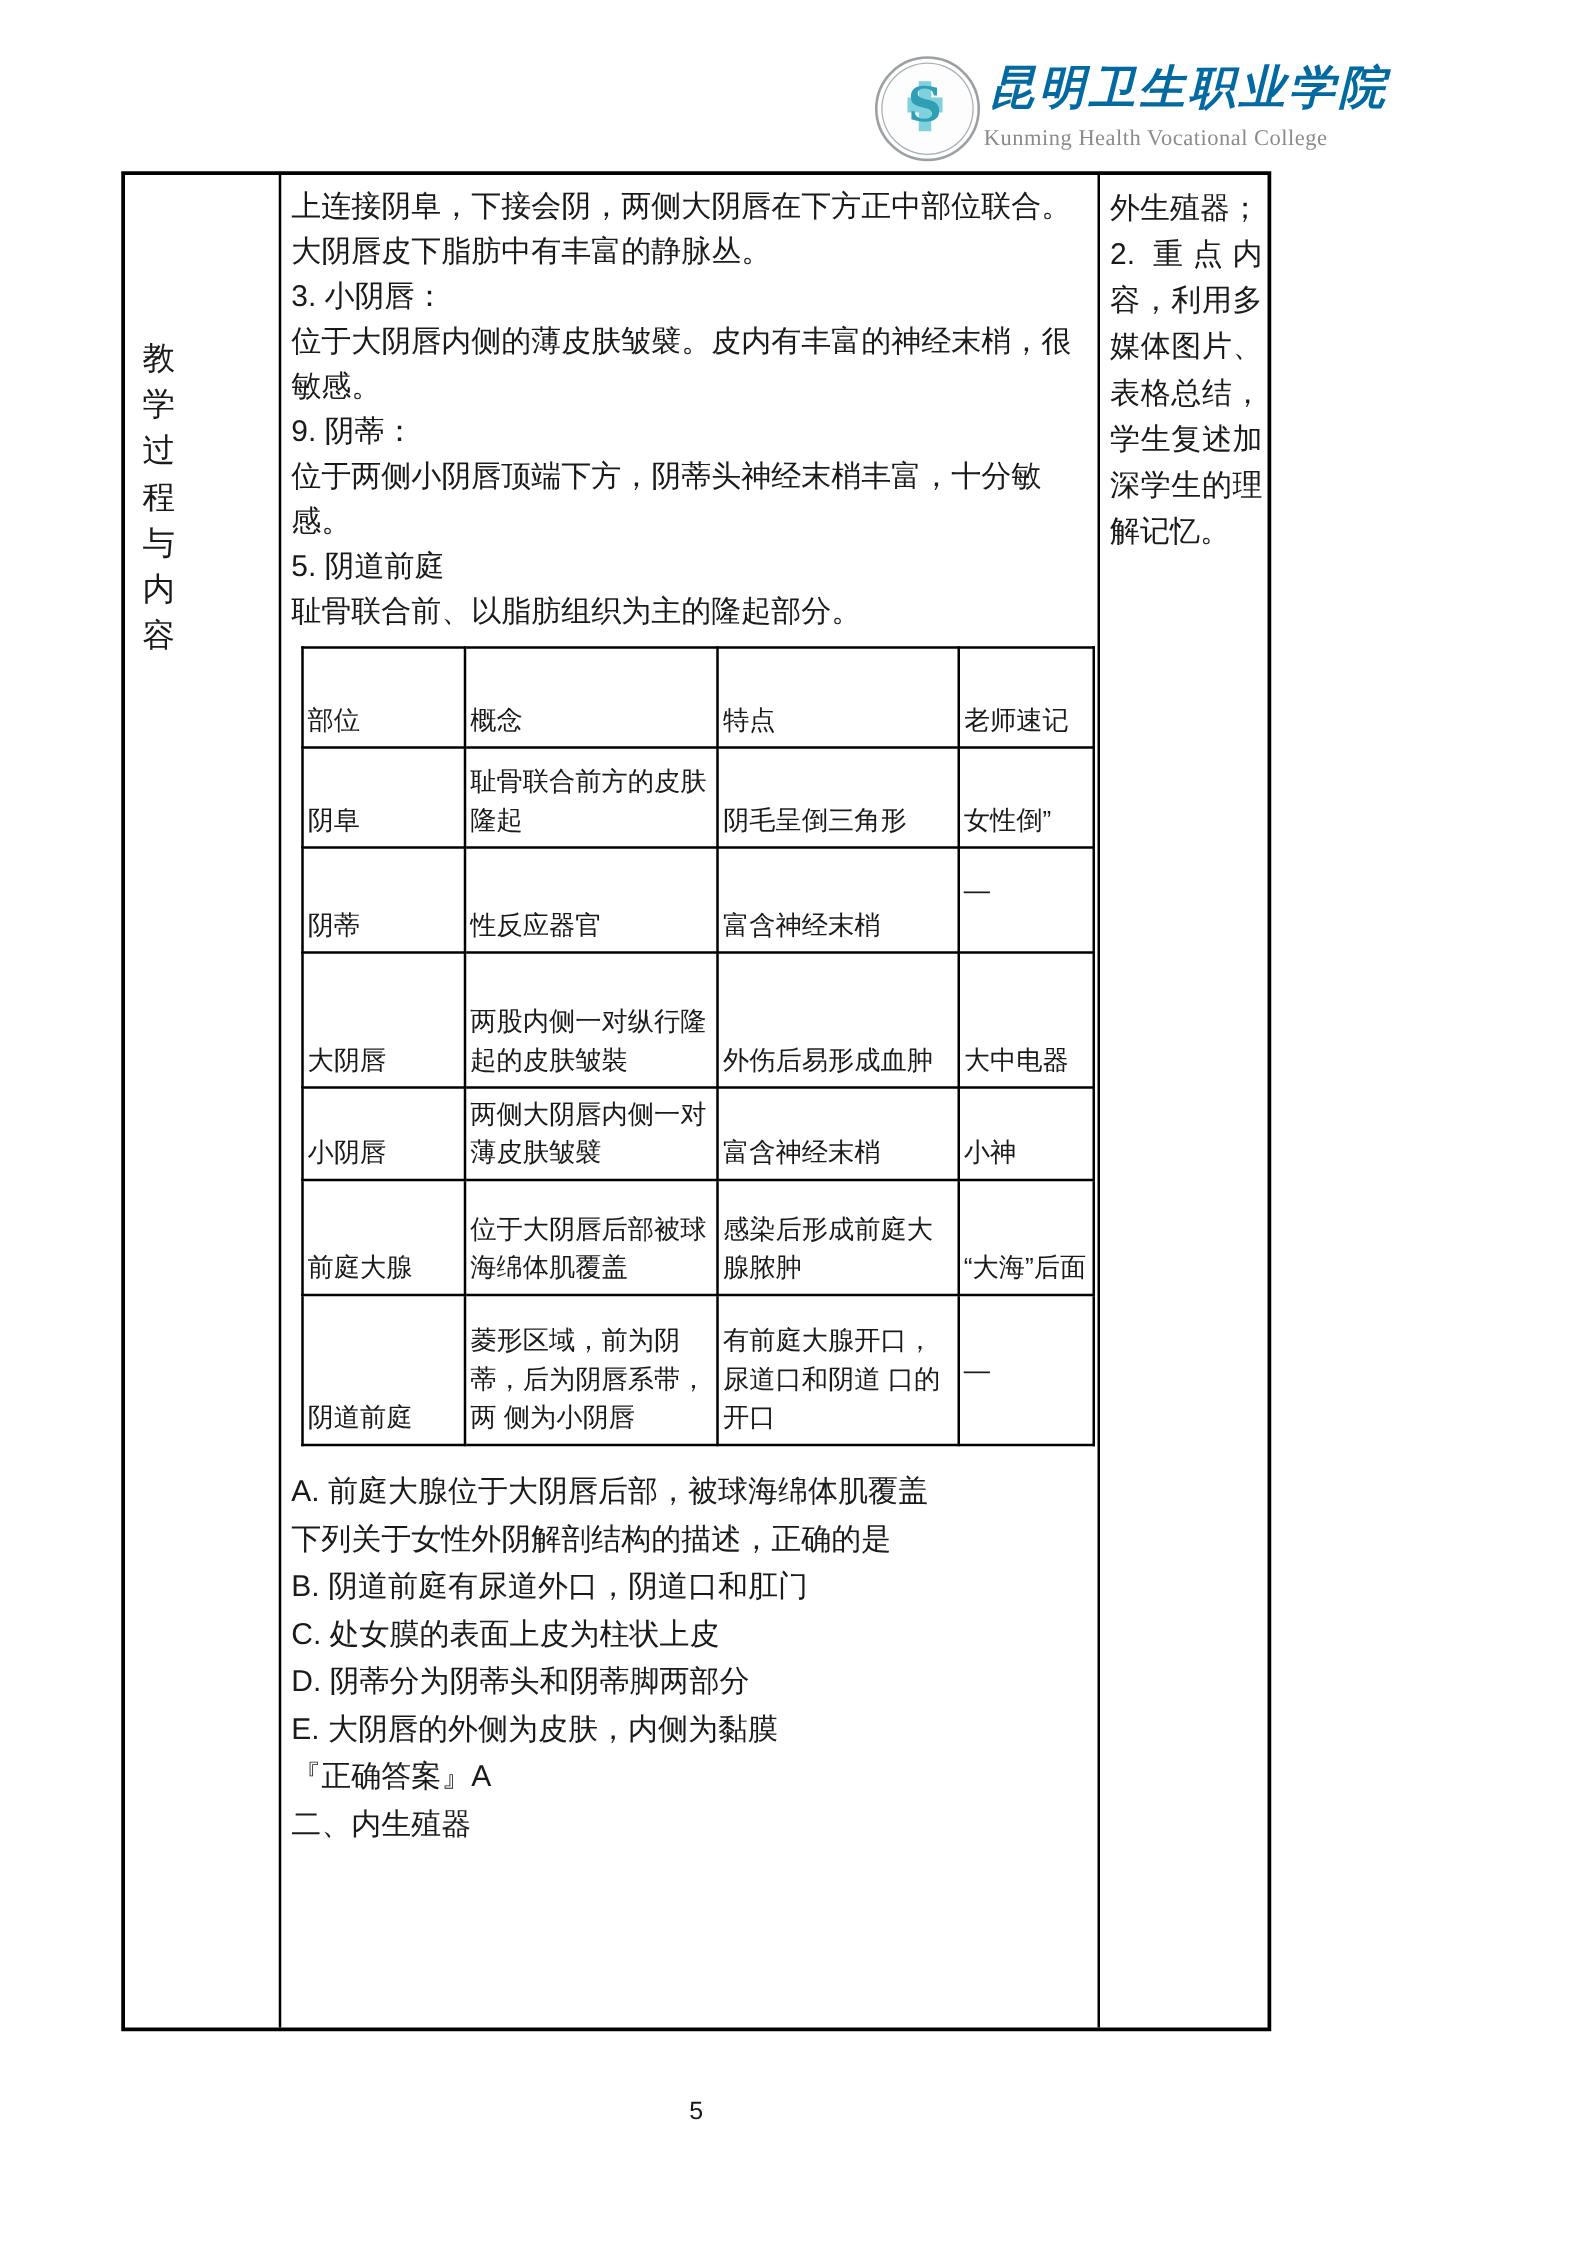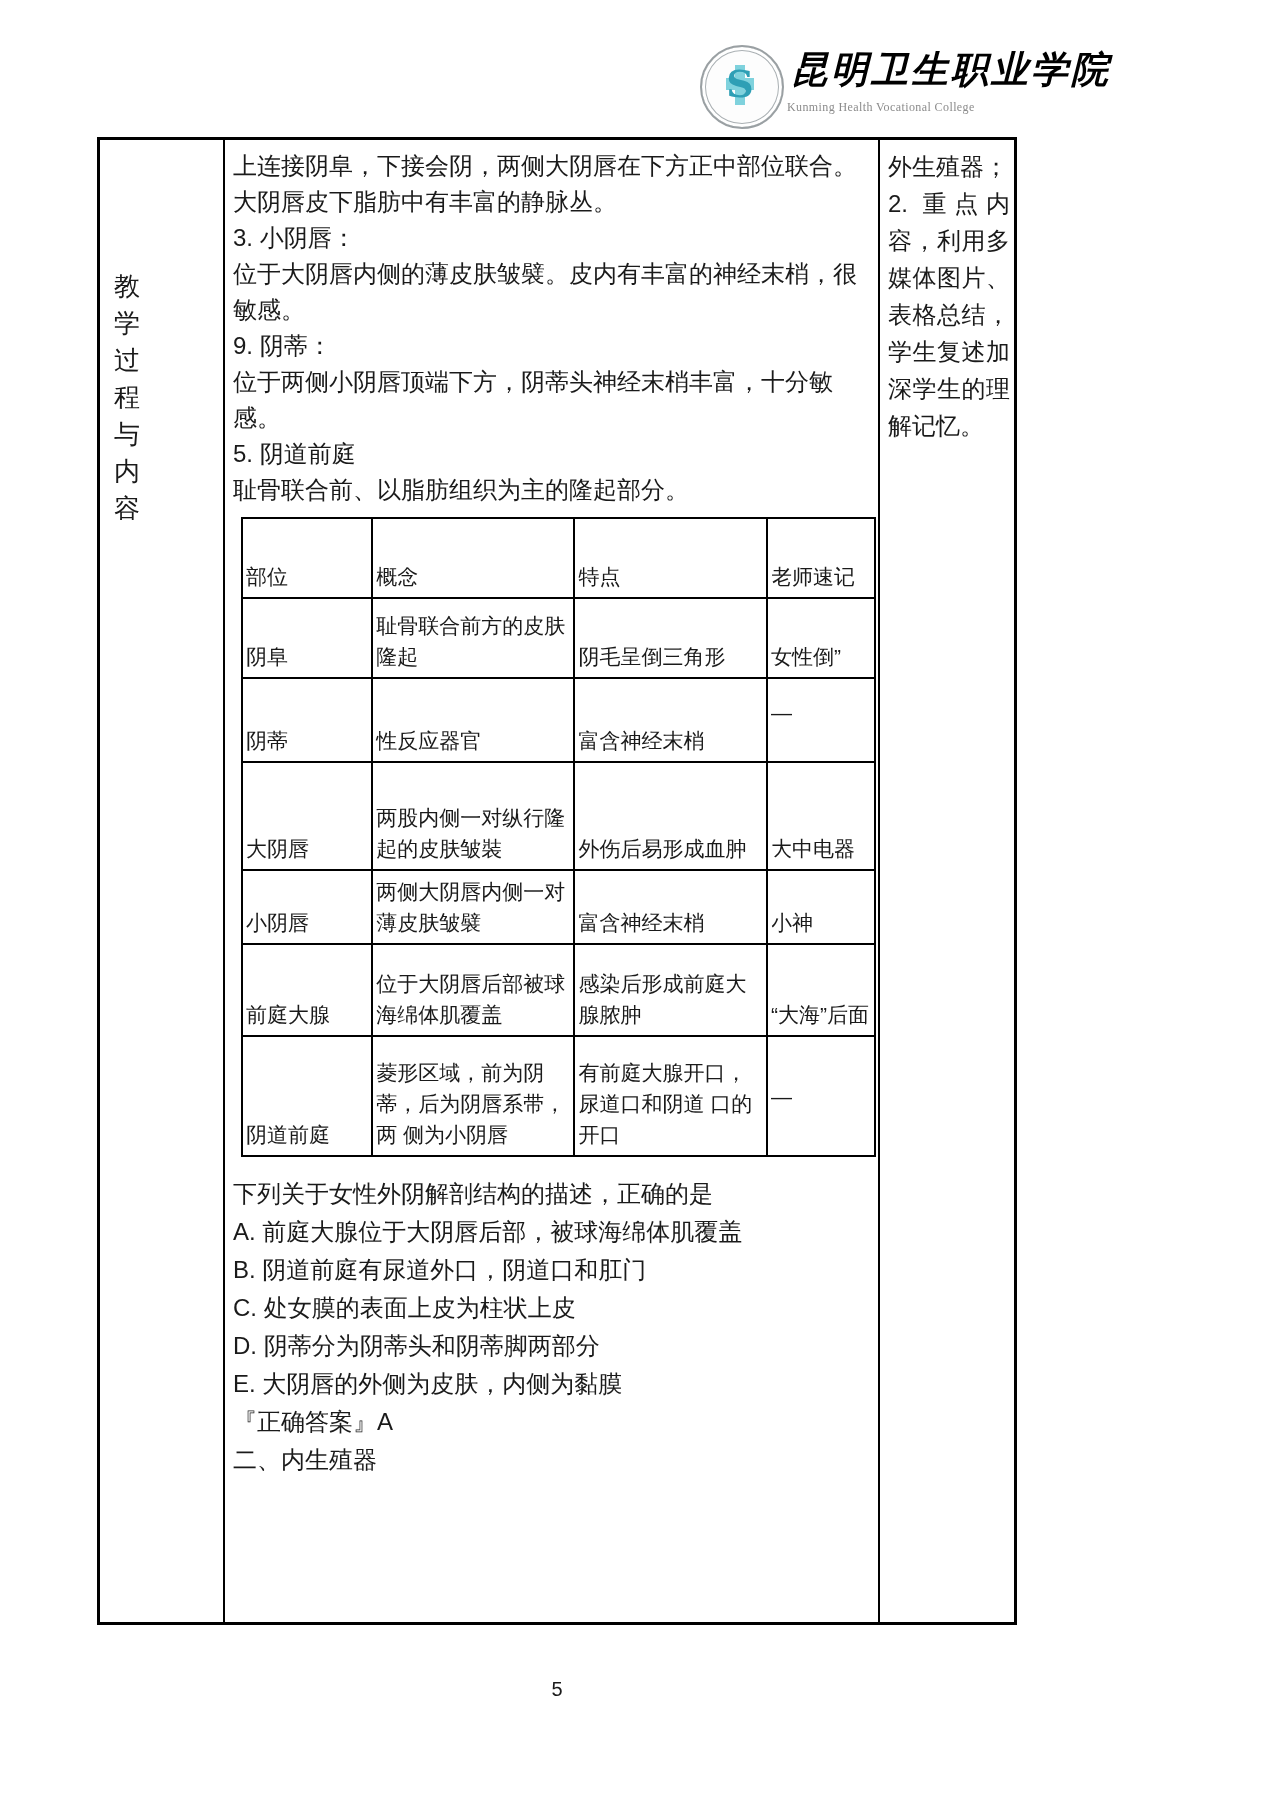--- a/index.html
+++ b/index.html
@@ -18,26 +18,26 @@
   .seal .cross{position:absolute;left:24px;top:18px;width:28px;height:40px;}
   .seal .cross::before{content:"";position:absolute;left:9px;top:0;width:10px;height:40px;background:#7fd2dd;}
   .seal .cross::after{content:"";position:absolute;left:0;top:13px;width:28px;height:12px;background:#7fd2dd;}
   .seal .dragon{
     position:absolute;left:0;top:16px;width:76px;text-align:center;
     font-family:"DejaVu Serif",serif;font-size:38px;font-weight:bold;color:#2e9fb5;line-height:42px;
   }
   .logo-zh{
     position:absolute;left:96px;top:6px;width:234px;
     font-family:"DejaVu Serif",serif;font-style:italic;font-weight:bold;
-    font-size:37px;line-height:42px;color:#000000;letter-spacing:3px;white-space:nowrap;
+    font-size:37px;line-height:42px;color:#0369a1;letter-spacing:3px;white-space:nowrap;
   }
   .logo-en{
     position:absolute;left:92px;top:58px;width:238px;
     font-family:"Liberation Serif","DejaVu Serif",serif;
-    font-size:12px;color:#8b8b8b;letter-spacing:0.4px;white-space:nowrap;
+    font-size:18px;color:#8b8b8b;letter-spacing:0.4px;white-space:nowrap;
   }
   
   .outer{
     position:absolute;left:97px;top:137px;width:914px;height:1482px;
     border:3px solid #000;background:#fff;
   }
   .vline{position:absolute;top:0;bottom:0;width:2px;background:#000;}
   .vline.v1{left:123px;}
   .vline.v2{left:778px;}
   .row-label{
@@ -145,22 +145,22 @@
         <td class="c-concept">菱形区域，前为阴蒂，后为阴唇系带，两 侧为小阴唇</td>
         <td class="c-feature">有前庭大腺开口，尿道口和阴道 口的开口</td>
         <td class="c-mnem">
               <span class="mid">—</span>
             </td>
       </tr>
     </tbody>
       </table>
 
     <div class="exercise">
+      <div>A. 前庭大腺位于大阴唇后部，被球海绵体肌覆盖</div>
       <div>下列关于女性外阴解剖结构的描述，正确的是</div>
-      <div>A. 前庭大腺位于大阴唇后部，被球海绵体肌覆盖</div>
       <div>B. 阴道前庭有尿道外口，阴道口和肛门</div>
       <div>C. 处女膜的表面上皮为柱状上皮</div>
       <div>D. 阴蒂分为阴蒂头和阴蒂脚两部分</div>
       <div>E. 大阴唇的外侧为皮肤，内侧为黏膜</div>
       <div>『正确答案』A</div>
       <div>二、内生殖器</div>
     </div>
   </div>
 
   <div class="notes-col">

